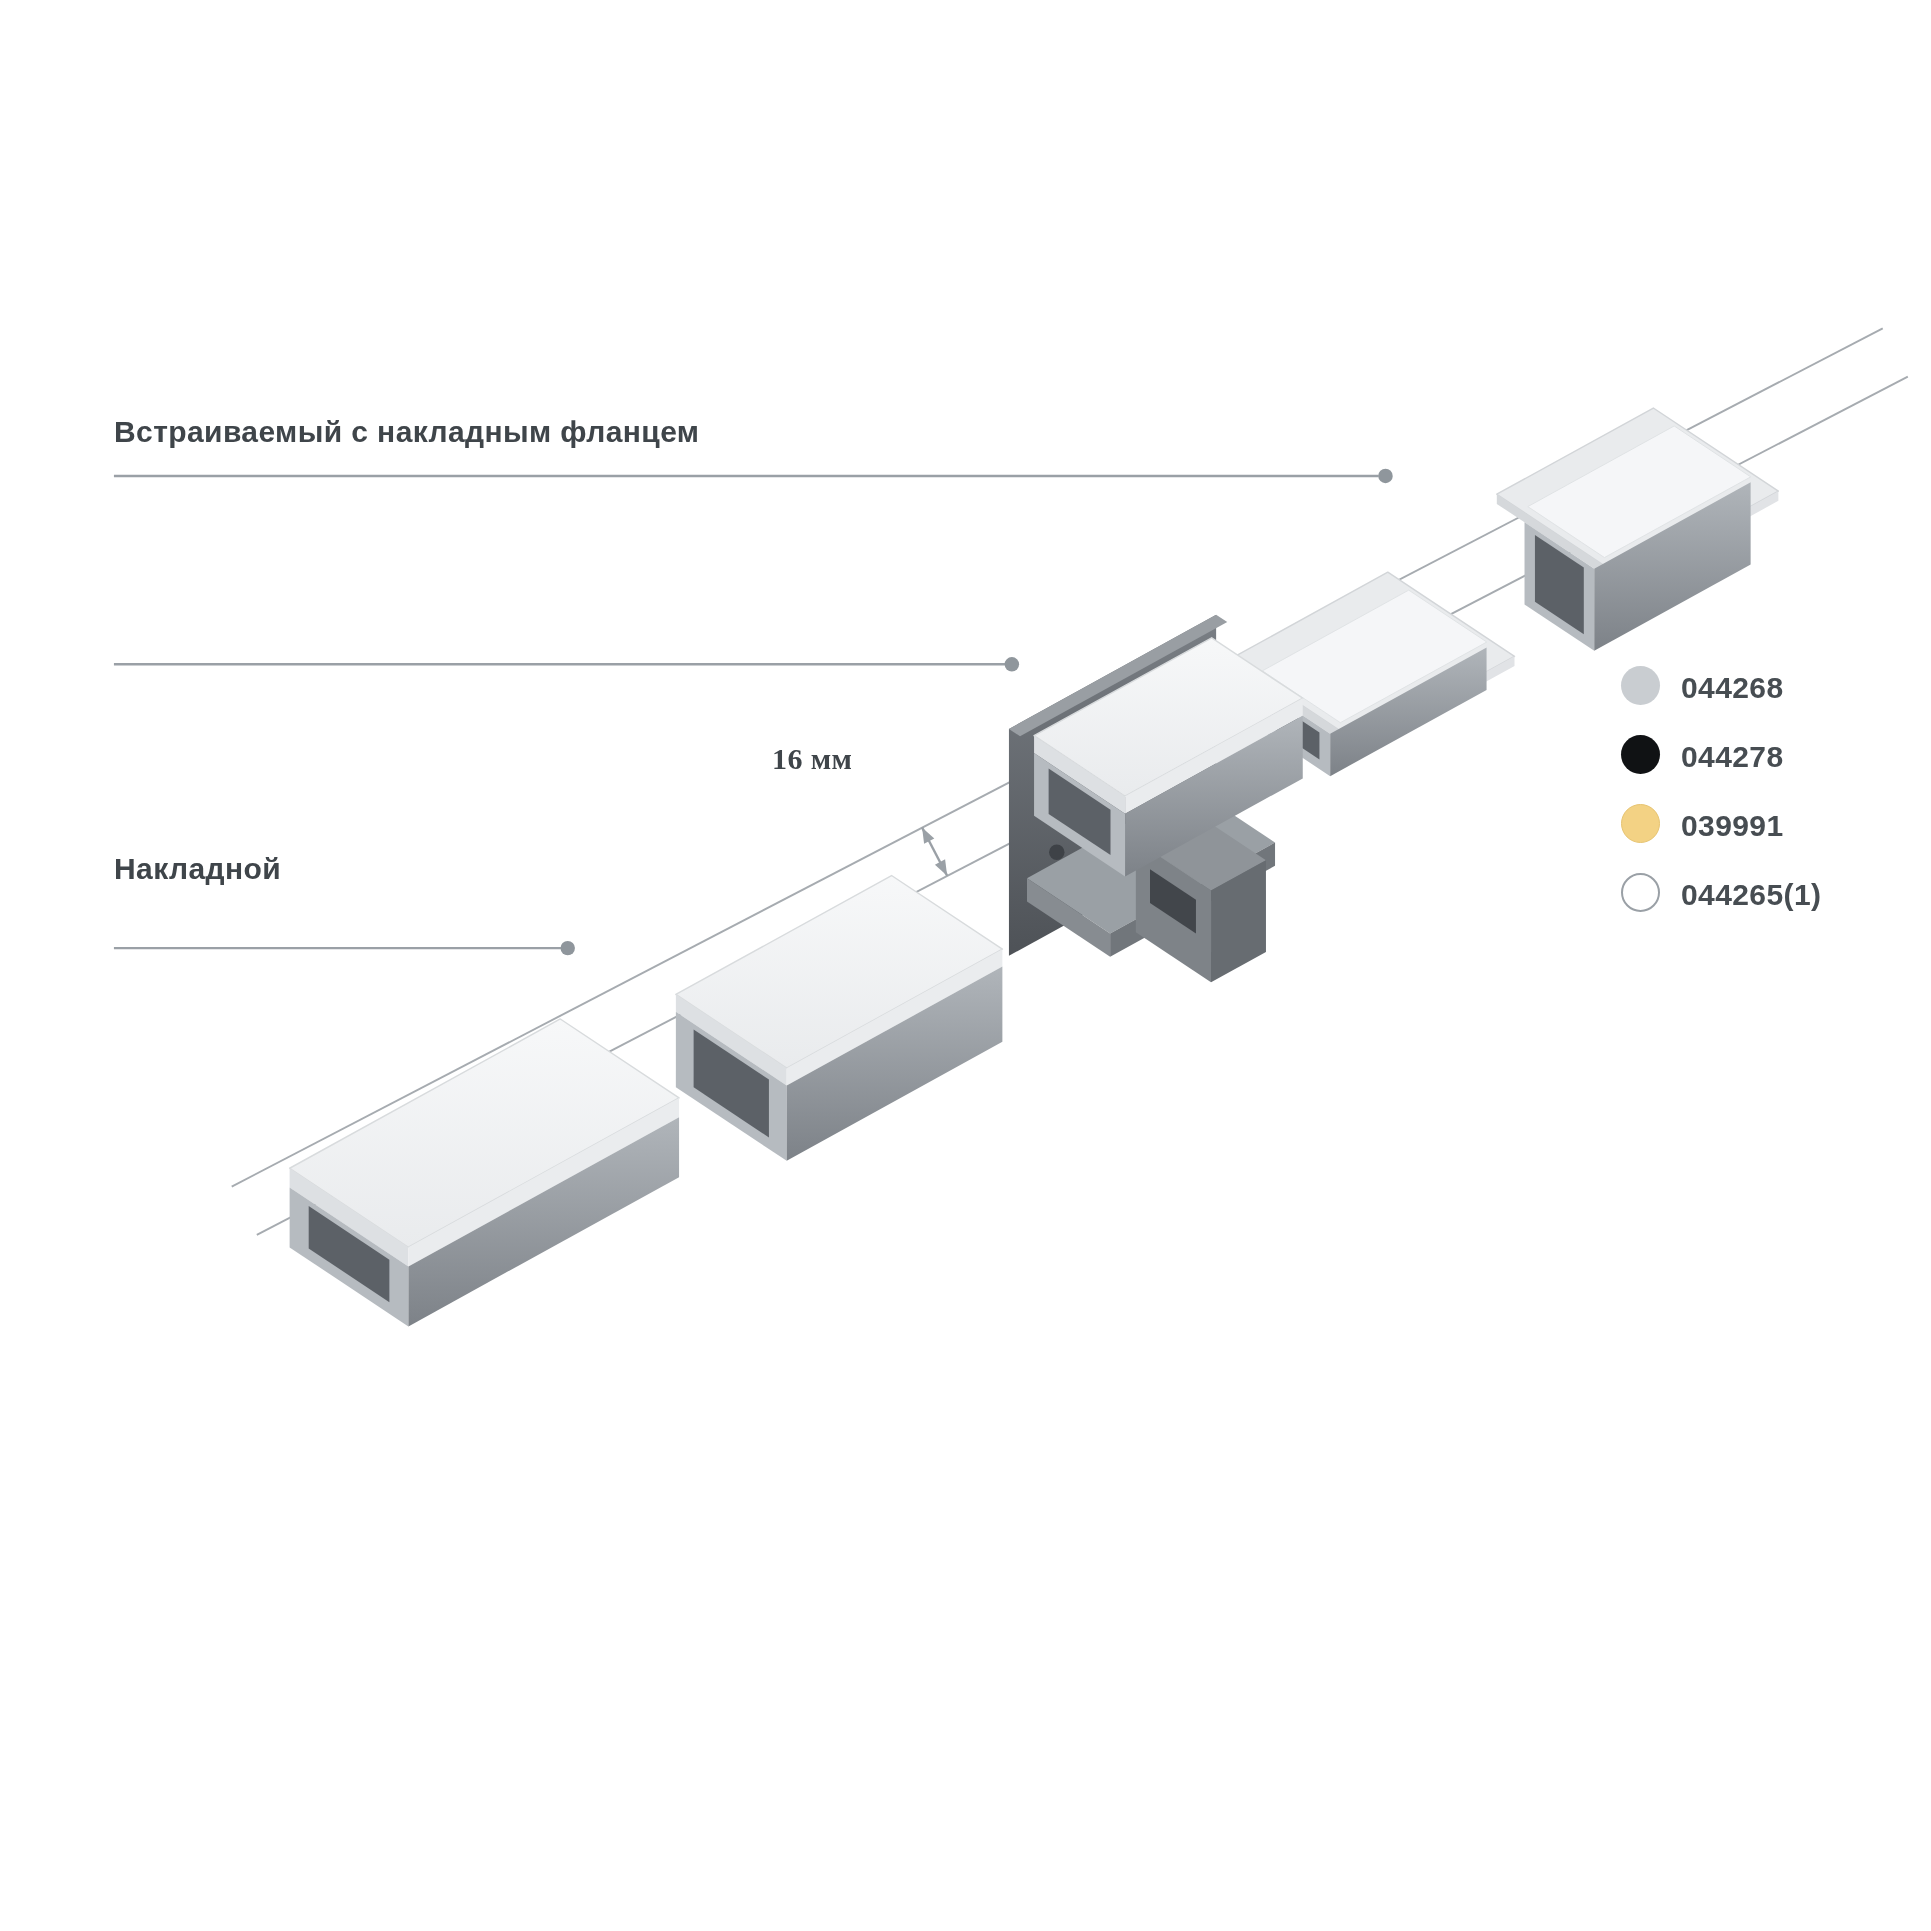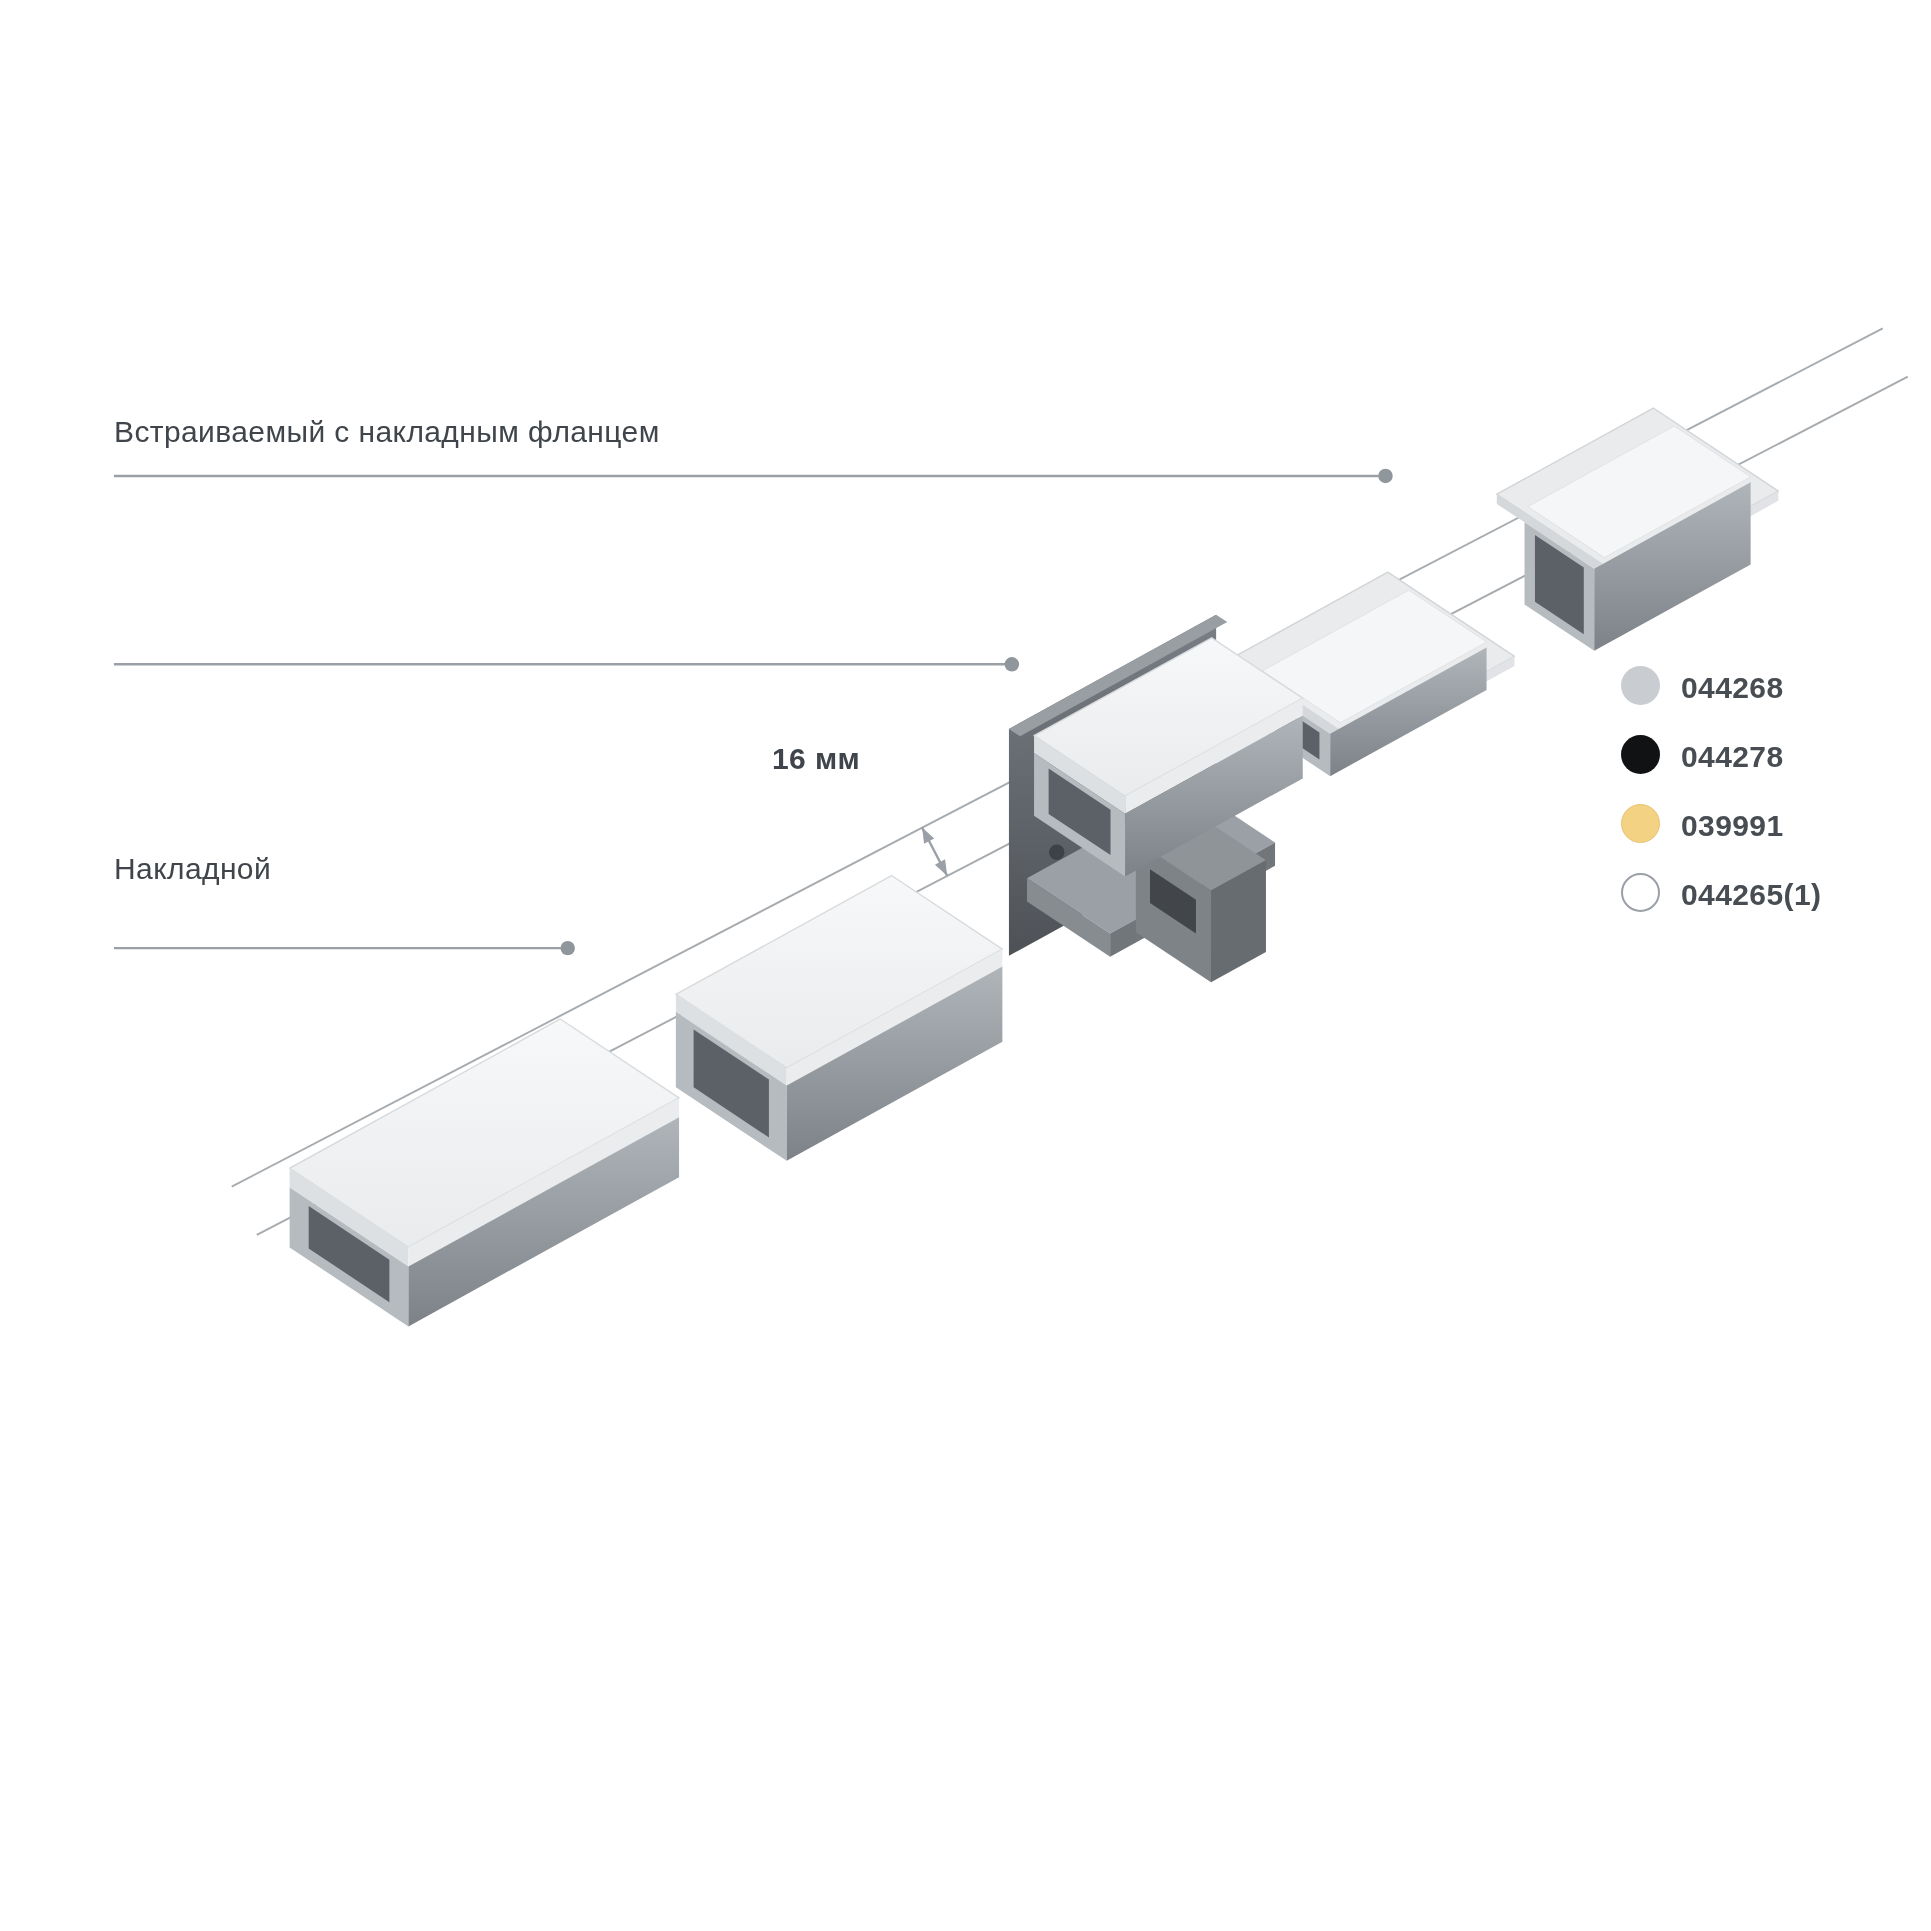--- a/index.html
+++ b/index.html
@@ -1,20 +1,20 @@
 <!DOCTYPE html>
 <html><head>
 <meta charset="utf-8">
 <style>
   html,body{margin:0;padding:0;background:#ffffff;}
   body{font-family:"Liberation Sans", sans-serif;}
   .canvas{position:relative;width:1931px;height:1931px;background:#ffffff;overflow:hidden;}
   .scene-svg{position:absolute;left:0;top:0;}
-  .label{position:absolute;font-size:30px;font-weight:400;color:#3f454a;letter-spacing:0.4px;white-space:nowrap;}
-  .dim-label{position:absolute;font-size:30px;font-weight:700;color:#3f454a;letter-spacing:0.4px;white-space:nowrap;}
+  .label{position:absolute;font-size:30px;font-weight:700;color:#3f454a;letter-spacing:0.4px;white-space:nowrap;}
+  .dim-label{position:absolute;font-size:30px;font-weight:700;color:#3f454a;letter-spacing:0.4px;white-space:nowrap;font-family:Liberation Serif, serif;}
   .article-group{position:absolute;display:flex;flex-direction:column;gap:30px;}
   .article-row{display:flex;align-items:flex-end;gap:21px;height:39px;}
   .color-dot{width:39px;height:39px;border-radius:50%;box-sizing:border-box;flex:0 0 39px;}
   .article-code{font-size:30px;font-weight:600;color:#474d52;letter-spacing:0.4px;}
 </style>
 </head>
 <body>
 
 <div class="canvas">
 

